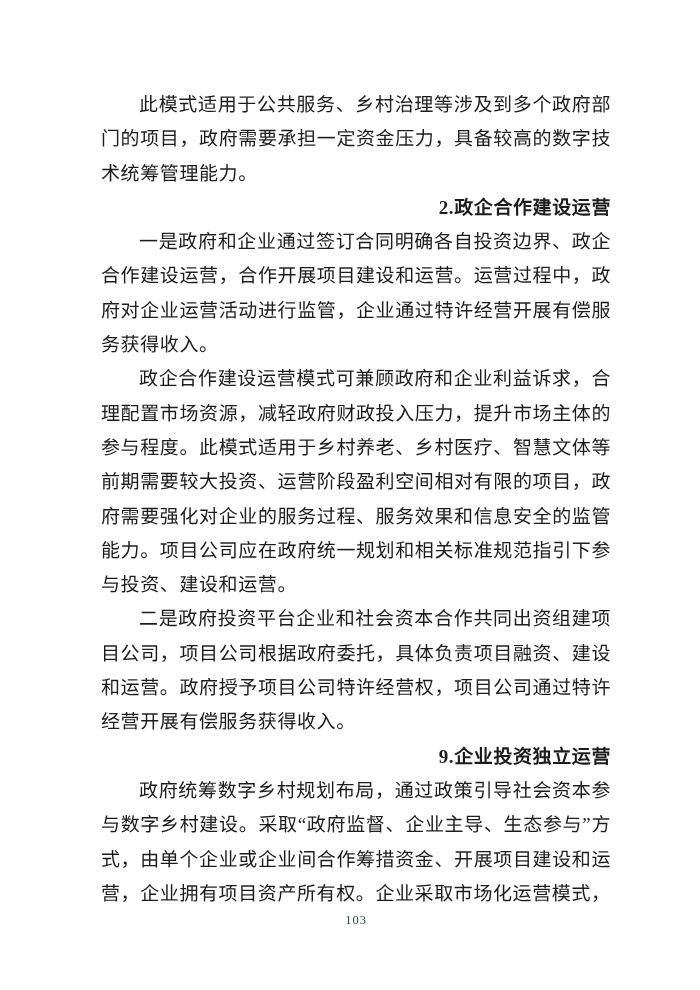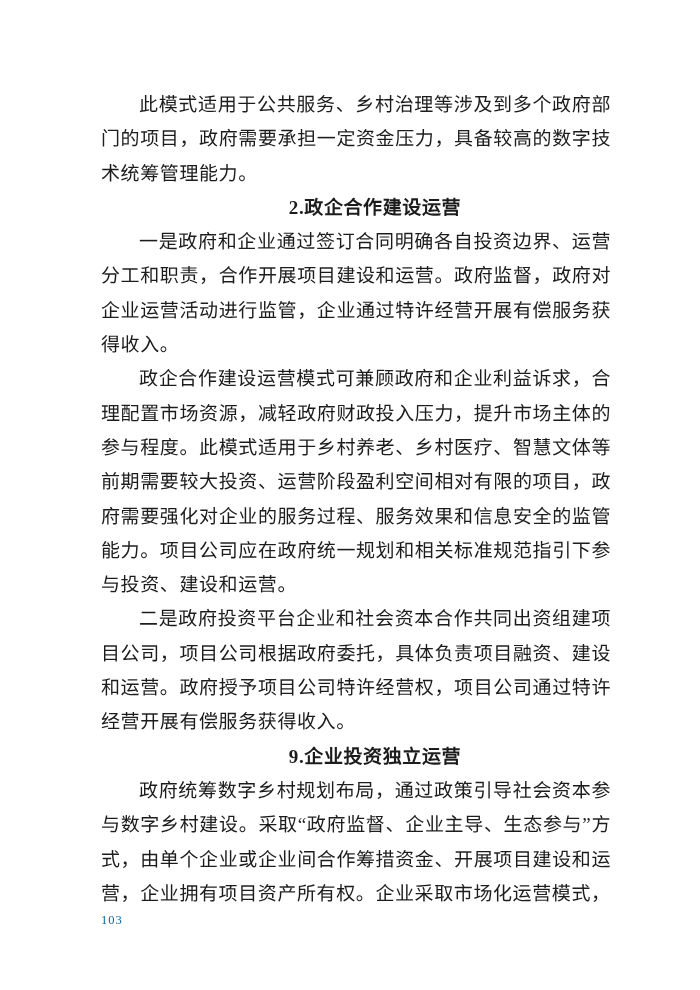--- a/index.html
+++ b/index.html
@@ -33,41 +33,41 @@
     text-align: justify;
     text-justify: inter-ideograph;
   }
   .doc-body p {
     margin: 0;
     padding: 0;
     text-indent: 2em;
   }
   .doc-body p.heading {
     font-weight: bold;
-    text-align: center;
+    text-align: right;
   }
   .page-footer {
     position: absolute;
     left: 101px;
     top: 913px;
     width: 510px;
-    text-align: left;
+    text-align: center;
     font-size: 12.5px;
     letter-spacing: 1px;
-    color: #0369a1;
+    color: #14532d;
     font-family: "Liberation Serif", "DejaVu Serif", serif;
   }
 </style>
 </head>
 <body>
 
 <div class="page">
   <div class="doc-body" id="doc-body">
       <p class="paragraph">此模式适用于公共服务、乡村治理等涉及到多个政府部门的项目，政府需要承担一定资金压力，具备较高的数字技术统筹管理能力。</p>
       <p class="heading">2.政企合作建设运营</p>
-      <p class="paragraph">一是政府和企业通过签订合同明确各自投资边界、运营分工和职责，合作开展项目建设和运营。政府监督，政府对企业运营活动进行监管，企业通过特许经营开展有偿服务获得收入。</p>
+      <p class="paragraph">一是政府和企业通过签订合同明确各自投资边界、政企合作建设运营，合作开展项目建设和运营。运营过程中，政府对企业运营活动进行监管，企业通过特许经营开展有偿服务获得收入。</p>
       <p class="paragraph">政企合作建设运营模式可兼顾政府和企业利益诉求，合理配置市场资源，减轻政府财政投入压力，提升市场主体的参与程度。此模式适用于乡村养老、乡村医疗、智慧文体等前期需要较大投资、运营阶段盈利空间相对有限的项目，政府需要强化对企业的服务过程、服务效果和信息安全的监管能力。项目公司应在政府统一规划和相关标准规范指引下参与投资、建设和运营。</p>
       <p class="paragraph">二是政府投资平台企业和社会资本合作共同出资组建项目公司，项目公司根据政府委托，具体负责项目融资、建设和运营。政府授予项目公司特许经营权，项目公司通过特许经营开展有偿服务获得收入。</p>
       <p class="heading">9.企业投资独立运营</p>
       <p class="paragraph">政府统筹数字乡村规划布局，通过政策引导社会资本参与数字乡村建设。采取“政府监督、企业主导、生态参与”方式，由单个企业或企业间合作筹措资金、开展项目建设和运营，企业拥有项目资产所有权。企业采取市场化运营模式，</p>
     </div>
   <div class="page-footer">103</div>
 </div>
 
 </body></html>

